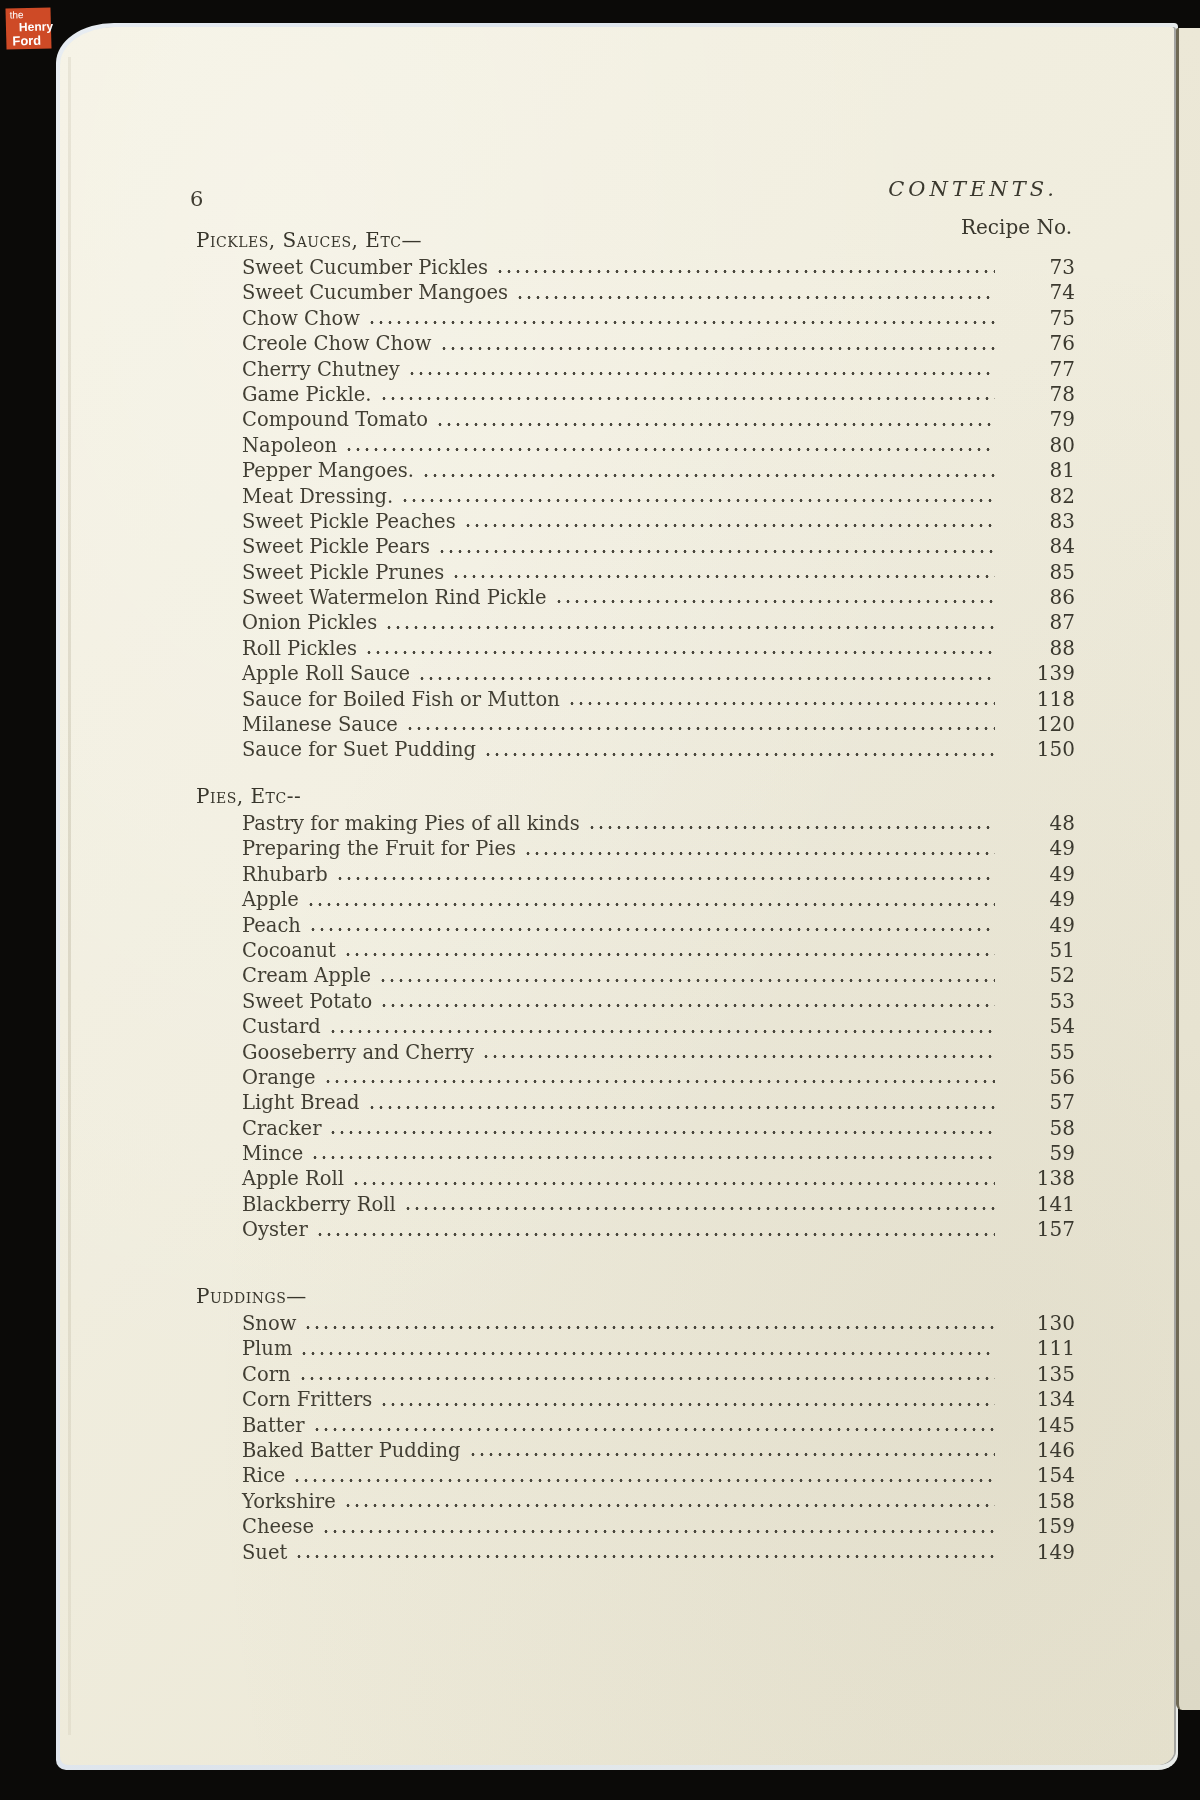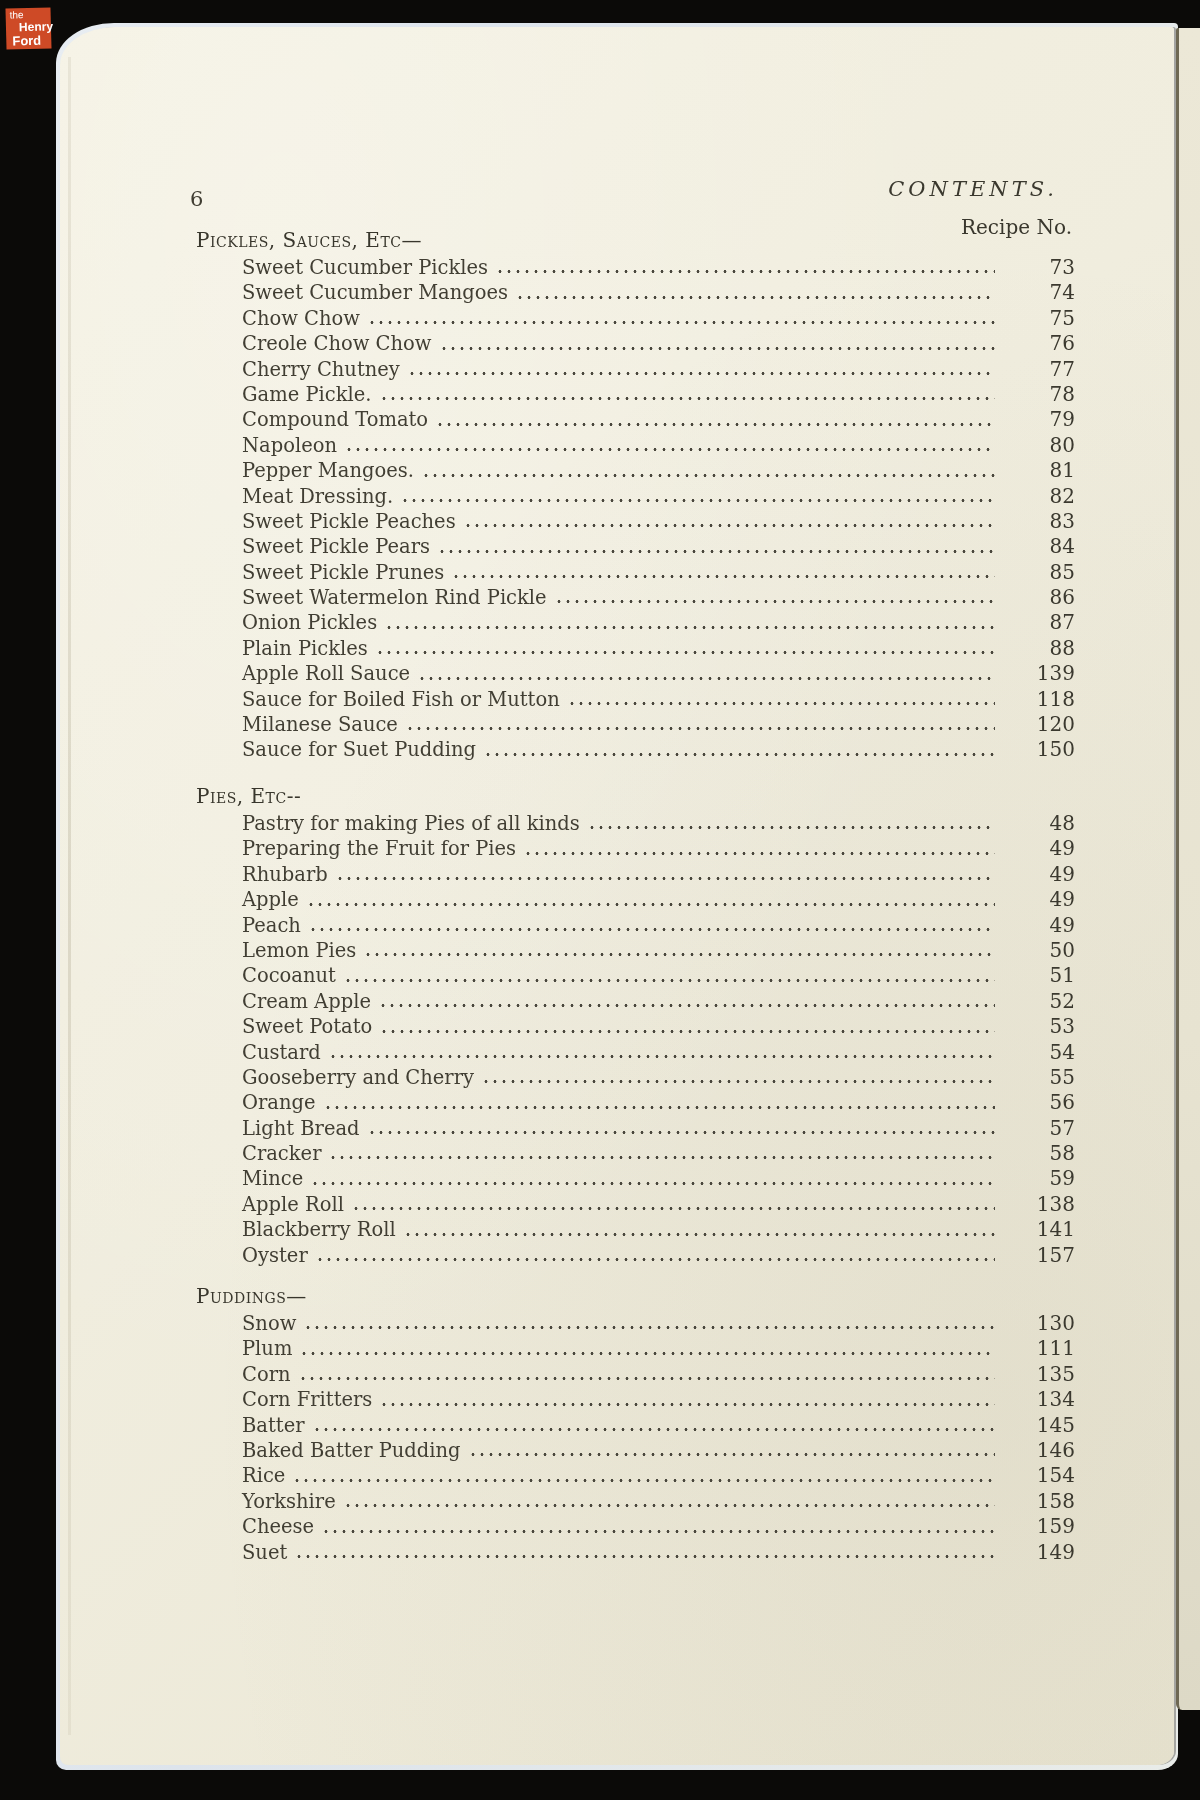--- a/index.html
+++ b/index.html
@@ -171,21 +171,21 @@
           <span class="num">86</span>
         </div>
 
         <div class="row">
           <span class="item">Onion Pickles</span>
           <span class="dots"></span>
           <span class="num">87</span>
         </div>
 
         <div class="row">
-          <span class="item">Plain Pickles</span>
+          <span class="item">Roll Pickles</span>
           <span class="dots"></span>
           <span class="num">88</span>
         </div>
 
         <div class="row">
           <span class="item">Apple Roll Sauce</span>
           <span class="dots"></span>
           <span class="num">139</span>
         </div>
 
@@ -236,25 +236,20 @@
           <span class="dots"></span>
           <span class="num">49</span>
         </div>
 
         <div class="row">
           <span class="item">Peach</span>
           <span class="dots"></span>
           <span class="num">49</span>
         </div>
 
-        <div class="row">
-          <span class="item">Lemon Pies</span>
-          <span class="dots"></span>
-          <span class="num">50</span>
-        </div>
 
         <div class="row">
           <span class="item">Cocoanut</span>
           <span class="dots"></span>
           <span class="num">51</span>
         </div>
 
         <div class="row">
           <span class="item">Cream Apple</span>
           <span class="dots"></span>

